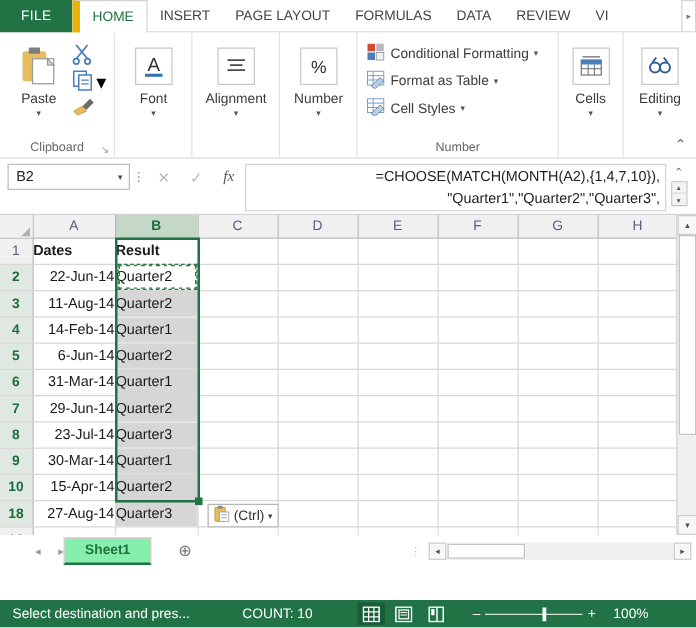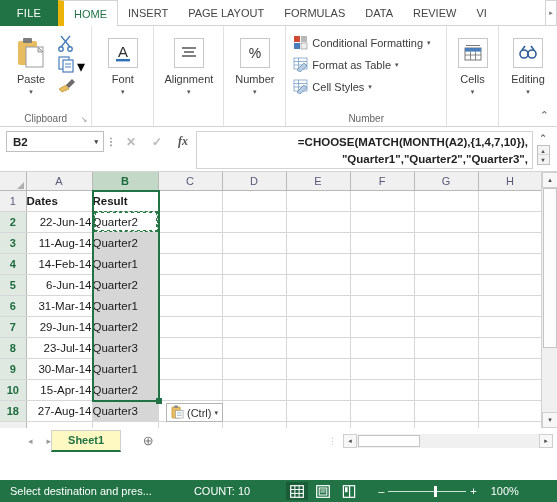--- a/index.html
+++ b/index.html
@@ -84,21 +84,21 @@
   }
   .smallbtn .cvr { font-size: 7px; color: #555; }
 
   .clipmini { display:flex; flex-direction:column; justify-content:flex-start; gap:1px; padding-top:4px; }
   .clipmini .mrow { display:flex; align-items:center; gap:2px; height:20px; }
 
   
   .fbar-wrap {
     position: relative; width: 557px; height: 45px;
     background: #ffffff; border-bottom: 1px solid #d4d4d4;
-    display: flex; align-items: flex-start; padding: 4px 4px 0 6px; font-weight: bold;
+    display: flex; align-items: flex-start; padding: 4px 4px 0 6px;
   }
   .namebox {
     width: 98px; height: 21px; border: 1px solid #bfbfbf; background: #fff;
     display: flex; align-items: center; font-size: 11.5px; color: #222;
     padding-left: 6px; position: relative;
   }
   .namebox .cvr { position:absolute; right:5px; font-size:7px; color:#444; }
   .vdots { width:14px; height:21px; display:flex; align-items:center; justify-content:center;
            font-size:10px; color:#8a8a8a; letter-spacing:0; }
   .fbtn { width: 26px; height: 21px; display:flex; align-items:center; justify-content:center;
@@ -184,21 +184,21 @@
   .vthumb { width:14px; margin:0 1px; background:#fdfdfd; border:1px solid #c4c4c4; }
 
   .hscroll-row {
     position:relative; width:557px; height:25px; background:#ffffff;
     display:flex; align-items:center;
   }
   .tabnav { display:flex; align-items:center; gap:14px; padding-left:28px; }
   .tabnav span { font-size:9px; color:#9a9a9a; }
   .sheettab {
     height:22px; padding: 0 16px; display:flex; align-items:center;
-    font-size:11px; font-weight:bold; color:#217346; background:#fef9c3;
+    font-size:11px; font-weight:bold; color:#217346; background:#86efac;
     border-left:1px solid #d0d0d0; border-right:1px solid #d0d0d0; border-top:1px solid #d0d0d0;
     border-bottom: 2px solid #217346;
   }
   .newsheet {
     width:22px; height:22px; display:flex; align-items:center; justify-content:center;
     margin-left:16px; font-size:13px; color:#777;
   }
   .hgrip { margin-left:auto; display:flex; align-items:center; gap:1px; color:#bdbdbd; font-size:9px; }
   .hscroll {
     width: 210px; height:14px; background:#f0f0f0; display:flex; align-items:center;

